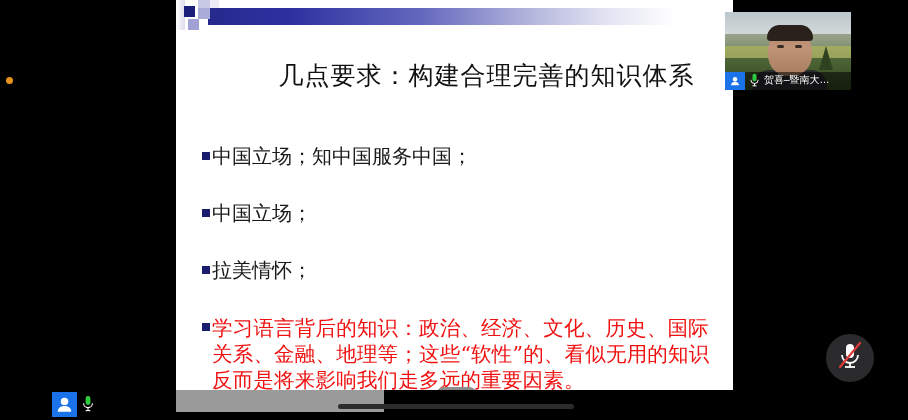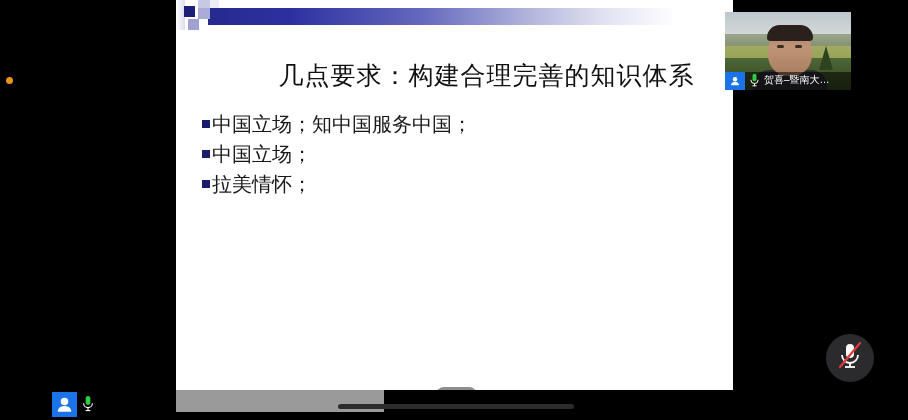--- a/index.html
+++ b/index.html
@@ -109,20 +109,21 @@
   .bullets {
     position: absolute;
     left: 26px;
     top: 112px;
     width: 510px;
   }
   .bullet-row {
     display: flex;
     align-items: flex-start;
     margin-bottom: 5px;
+    margin-top: 32px;
   }
   .bullet-mark {
     flex: none;
     width: 8px;
     height: 8px;
     margin-top: 8px;
     margin-right: 2px;
     background: #1a1c6e;
   }
   .bullet-text {
@@ -334,20 +335,24 @@
         <span class="bullet-text">中国立场；知中国服务中国；</span>
       </div>
       <div class="bullet-row">
         <span class="bullet-mark"></span>
         <span class="bullet-text">中国立场；</span>
       </div>
       <div class="bullet-row">
         <span class="bullet-mark"></span>
         <span class="bullet-text">拉美情怀；</span>
       </div>
+      <div class="bullet-row red">
+        <span class="bullet-mark"></span>
+        <span class="bullet-text">学习语言背后的知识：政治、经济、文化、历史、国际关系、金融、地理等；这些“软性”的、看似无用的知识反而是将来影响我们走多远的重要因素。</span>
+      </div>
     </div>
 
     <div class="page-pill">1/29</div>
   </div>
 
   <div class="bottom-bar"></div>
   <div class="share-chip"></div>
 
   <div class="person-badge">
     <svg width="25" height="25" viewBox="0 0 24 24" aria-hidden="true">

